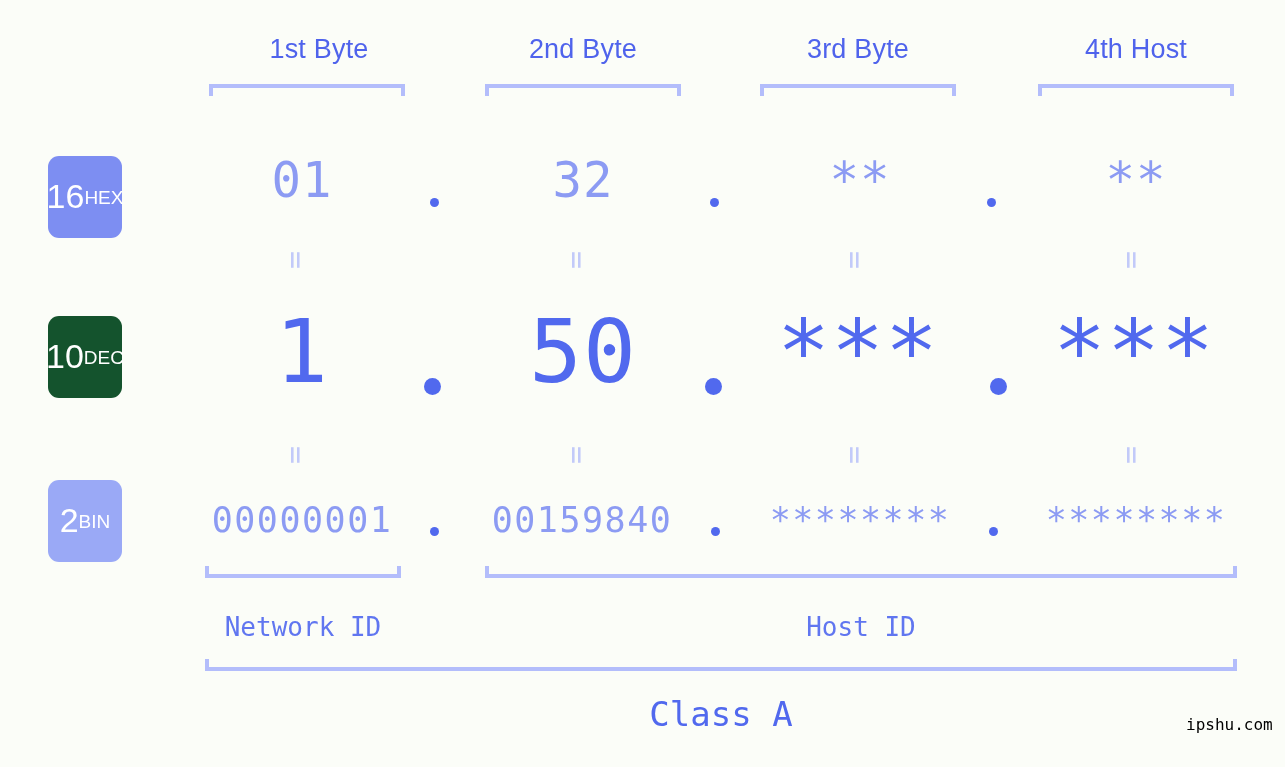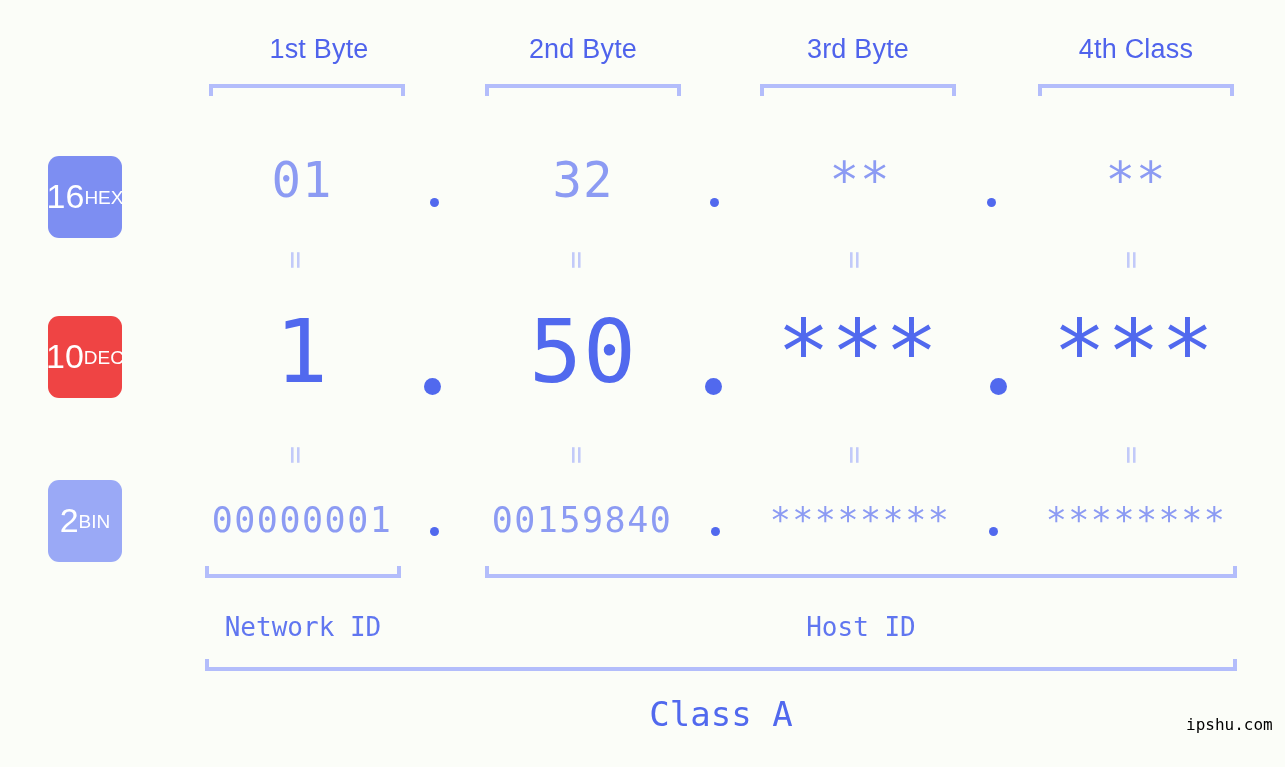--- a/index.html
+++ b/index.html
@@ -143,32 +143,32 @@
   }
 </style>
 </head>
 <body>
 
 <div id="stage">
 
   <div class="byte-header" style="left:221px; top:34px; width:196px;">1st Byte</div>
   <div class="byte-header" style="left:485px; top:34px; width:196px;">2nd Byte</div>
   <div class="byte-header" style="left:760px; top:34px; width:196px;">3rd Byte</div>
-  <div class="byte-header" style="left:1038px; top:34px; width:196px;">4th Class</div>
+  <div class="byte-header" style="left:1038px; top:34px; width:196px;">4th Host</div>
 
   <div class="bracket-top" style="left:209px; top:84px; width:196px;"></div>
   <div class="bracket-top" style="left:485px; top:84px; width:196px;"></div>
   <div class="bracket-top" style="left:760px; top:84px; width:196px;"></div>
   <div class="bracket-top" style="left:1038px; top:84px; width:196px;"></div>
 
   <div class="badge" style="left:48px; top:156px; background:#7d8ef2;">
     <span class="num">16</span>
     <span class="abbr">HEX</span>
   </div>
-  <div class="badge" style="left:48px; top:316px; background:#ef4444;">
+  <div class="badge" style="left:48px; top:316px; background:#14532d;">
     <span class="num">10</span>
     <span class="abbr">DEC</span>
   </div>
   <div class="badge" style="left:48px; top:480px; background:#9aa9f6;">
     <span class="num">2</span>
     <span class="abbr">BIN</span>
   </div>
 
   <div class="row-hex">
     <div class="cell" style="left:204px; top:152px; width:196px;">01</div>

